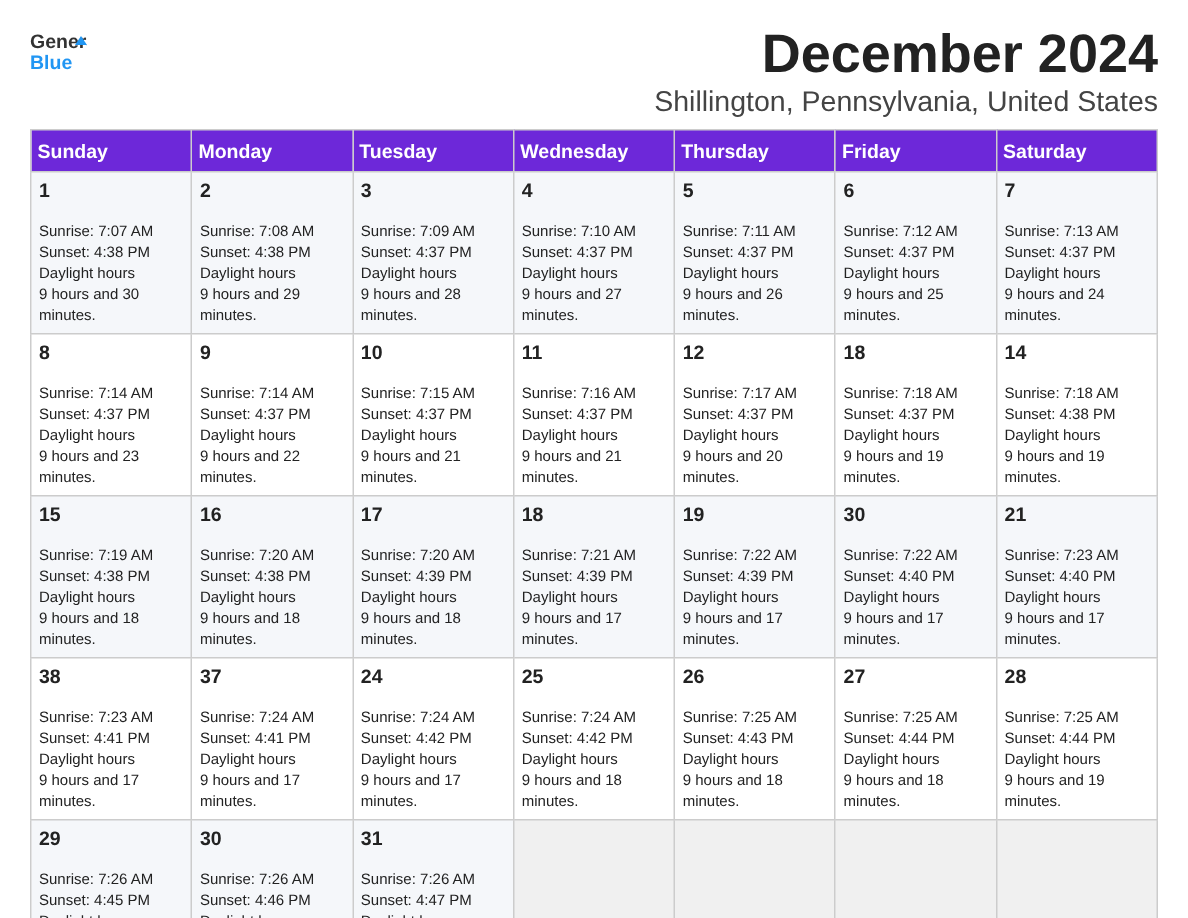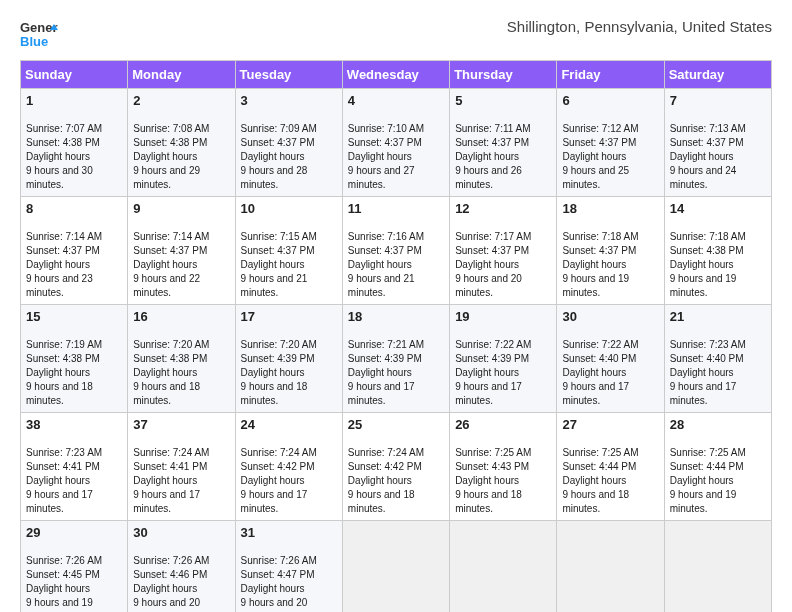--- a/index.html
+++ b/index.html
@@ -28,31 +28,31 @@
     .title-block {
       text-align: right;
     }
     .month-title {
       font-size: 36px;
       font-weight: bold;
       color: #222;
       line-height: 1.1;
     }
     .location {
-      font-size: 15px;
+      font-size: 19px;
       color: #444;
       margin-top: 2px;
     }
     table {
       width: 100%;
       border-collapse: collapse;
       table-layout: fixed;
     }
     thead tr th {
-      background-color: #8b5cf6;
+      background-color: #6d28d9;
       color: #fff;
       font-size: 13px;
       font-weight: bold;
       padding: 6px 4px;
       text-align: left;
       border: 1px solid #ccc;
     }
     tbody tr td {
       border: 1px solid #ccc;
       vertical-align: top;
@@ -95,20 +95,21 @@
           
           <svg width="38" height="38" viewBox="0 0 38 38">
             <text x="0" y="16" font-size="13" font-weight="bold" fill="#333" font-family="Arial">General</text>
             <text x="0" y="30" font-size="13" font-weight="bold" fill="#2196F3" font-family="Arial">Blue</text>
             <polygon points="34,8 38,14 30,14" fill="#2196F3"></polygon>
           </svg>
         </div>
       </div>
     </div>
     <div class="title-block">
+      <div class="month-title">December 2024</div>
       <div class="location">Shillington, Pennsylvania, United States</div>
     </div>
   </div>
 
   <table>
     <thead>
       <tr>
         <th>Sunday</th>
         <th>Monday</th>
         <th>Tuesday</th>

